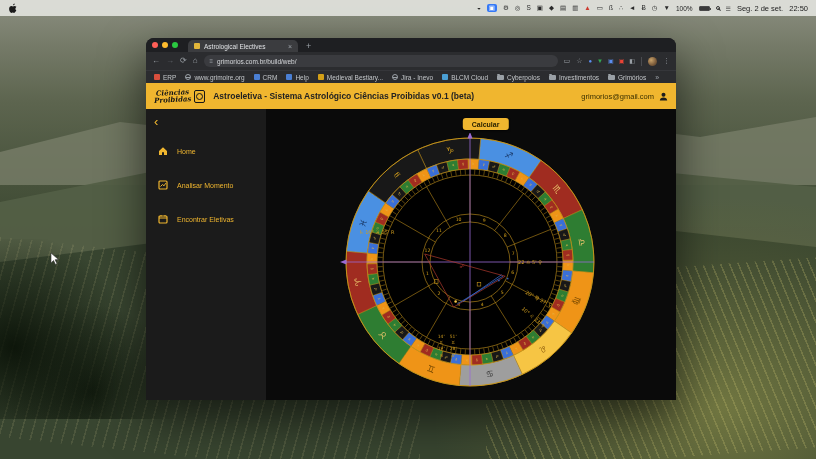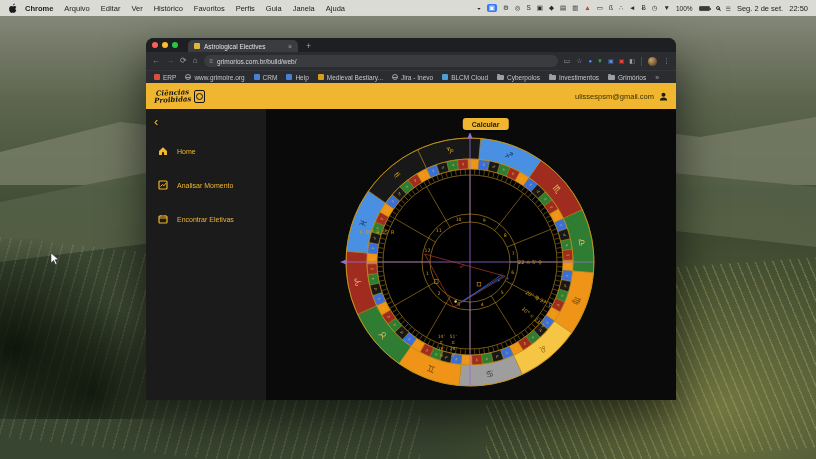--- a/index.html
+++ b/index.html
@@ -115,32 +115,20 @@
 
 <svg id="cursor" width="10" height="14">
   <polygon points="1,1 1,11 3.5,8.5 5.5,12.5 7,11.5 5,7.8 8.5,7.5" fill="#fff" stroke="#333" stroke-width=".6"></polygon>
 </svg>
 
 <div id="menubar">
   <svg width="9" height="11" viewBox="0 0 9 11">
     <path d="M5.6 1.1c.5-.6 1.2-.7 1.2-.7s.1.8-.5 1.4c-.6.6-1.2.5-1.2.5s-.1-.6.5-1.2z" fill="#1a1a1a"></path>
     <path d="M7.4 6c0-1.3 1-1.9 1-1.9S7.8 3.1 6.6 3.1c-.8 0-1.3.4-1.6.4-.3 0-.9-.4-1.6-.4C2.2 3.1 1.1 4.2 1.1 6c0 1.9 1.4 3.9 2.2 3.9.4 0 .8-.3 1.4-.3.6 0 1 .3 1.4.3.8 0 2-1.8 2.2-2.6C7.7 7 7.4 6.4 7.4 6z" fill="#1a1a1a"></path>
   </svg>
-  <div id="menu-items">
-      <span class="menu-item bold">Chrome</span>
-      <span class="menu-item">Arquivo</span>
-      <span class="menu-item">Editar</span>
-      <span class="menu-item">Ver</span>
-      <span class="menu-item">Histórico</span>
-      <span class="menu-item">Favoritos</span>
-      <span class="menu-item">Perfis</span>
-      <span class="menu-item">Guia</span>
-      <span class="menu-item">Janela</span>
-      <span class="menu-item">Ajuda</span>
-    </div>
   <div id="status-area">
     <span id="status-icons" style="display:flex;align-items:center;gap:6px;">
         <span class="st-ico">◒</span>
         <span class="st-ico hl">▣</span>
         <span class="st-ico">⚙</span>
         <span class="st-ico">◎</span>
         <span class="st-ico">S</span>
         <span class="st-ico">▣</span>
         <span class="st-ico">◆</span>
         <span class="st-ico">▤</span>
@@ -248,22 +236,23 @@
     </div>
 
   <div id="app-header">
     <div id="logo">
       <div id="logo-text">
         <div>Ciências</div>
           <div>Proibidas</div>
       </div>
       <span class="logo-book"></span>
     </div>
+    <span id="app-title">Astroeletiva - Sistema Astrológico Ciências Proibidas v0.1 (beta)</span>
     <div id="account">
-      <span id="account-email">ulissespsm@gmail.com</span>
+      <span id="account-email">grimorios@gmail.com</span>
       <svg width="9" height="9" viewBox="0 0 9 9">
         <circle cx="4.5" cy="2.8" r="2" fill="#1d1d1d"></circle>
         <path d="M.8 8.6c0-2 1.7-3 3.7-3s3.7 1 3.7 3z" fill="#1d1d1d"></path>
       </svg>
     </div>
   </div>
 
   <div id="content">
     <div id="sidebar">
       <div class="back-chev">‹</div>

